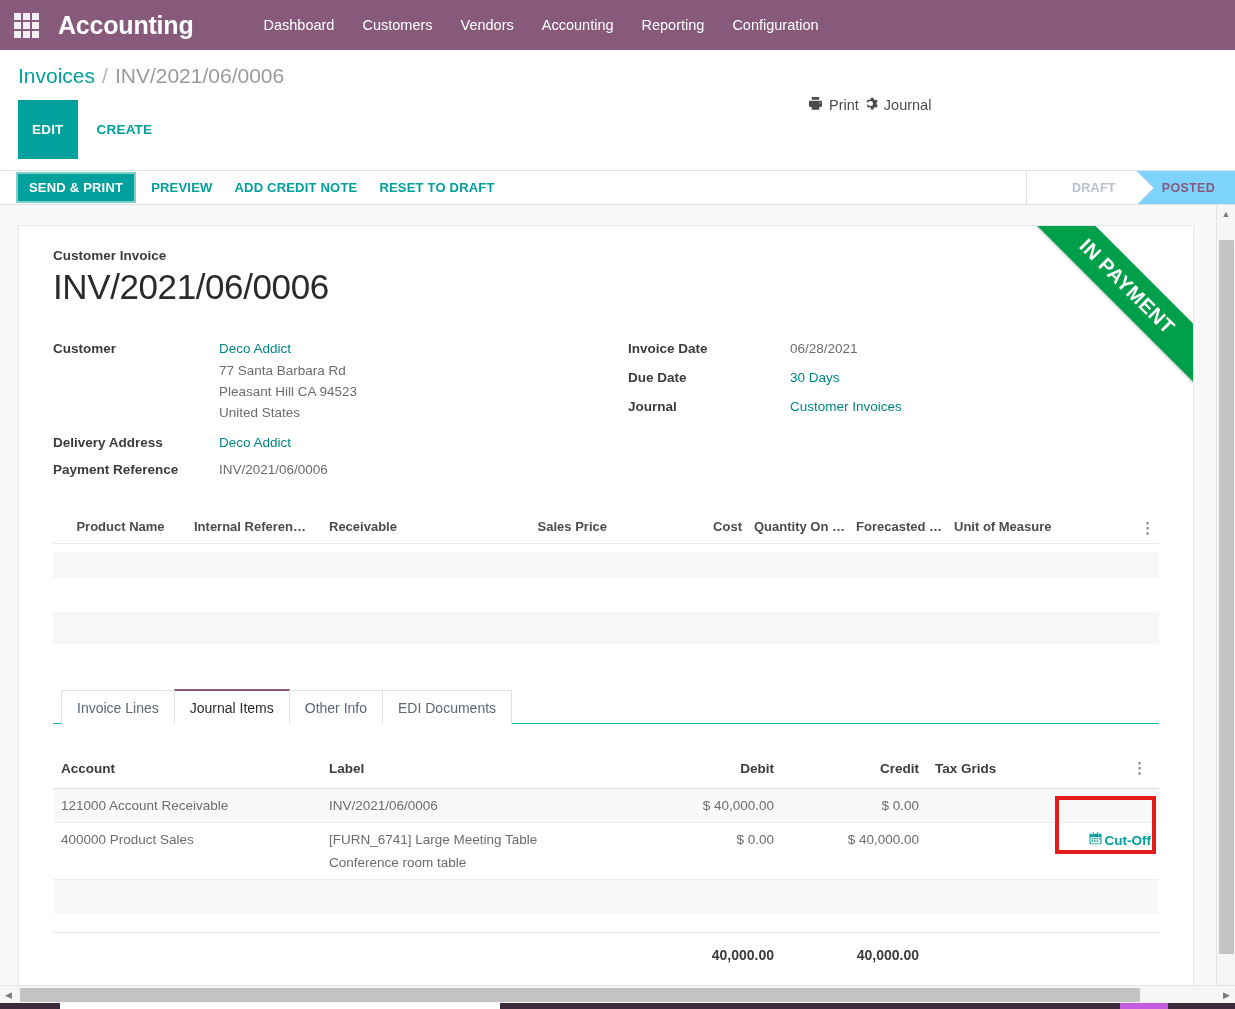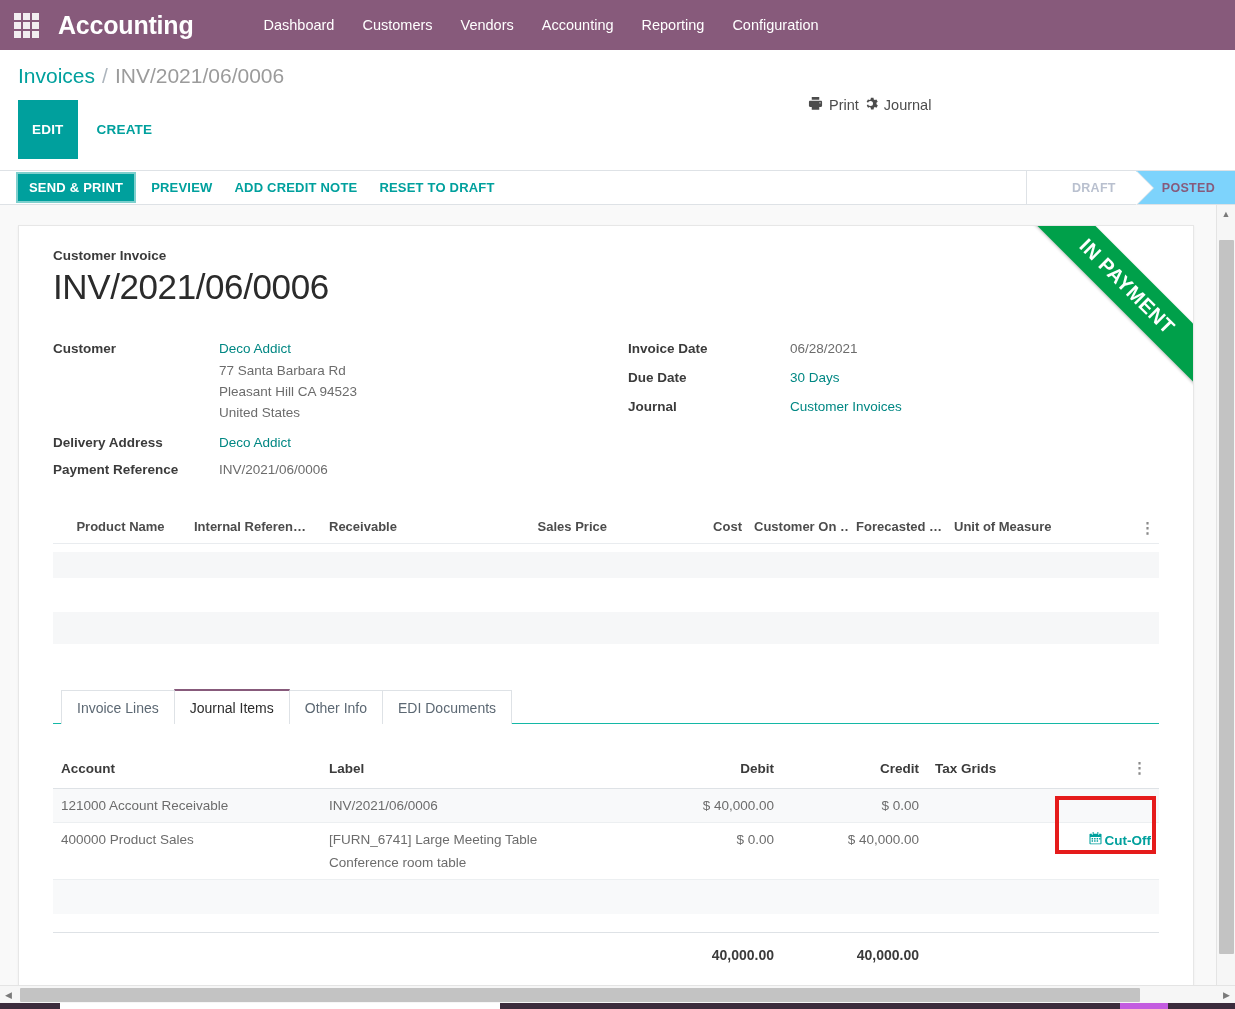--- a/index.html
+++ b/index.html
@@ -540,21 +540,21 @@
       </div>
     </div>
 
     <div class="skel-table">
       <div class="skel-head">
         <div class="c" style="width:135px;text-align:center">Product Name</div>
         <div class="c" style="width:135px">Internal Referen…</div>
         <div class="c" style="width:155px">Receivable</div>
         <div class="c" style="width:135px;text-align:right">Sales Price</div>
         <div class="c" style="width:135px;text-align:right">Cost</div>
-        <div class="c" style="width:100px;text-align:right">Customer On …</div>
+        <div class="c" style="width:100px;text-align:right">Quantity On …</div>
         <div class="c" style="width:100px;text-align:right">Forecasted …</div>
         <div class="c" style="width:150px">Unit of Measure</div>
         <div class="dots-btn">⋮</div>
       </div>
       <div class="skel-row r1"></div>
       <div class="skel-row r2"></div>
     </div>
 
     <div class="notebook">
       <div class="nb-tabs">

